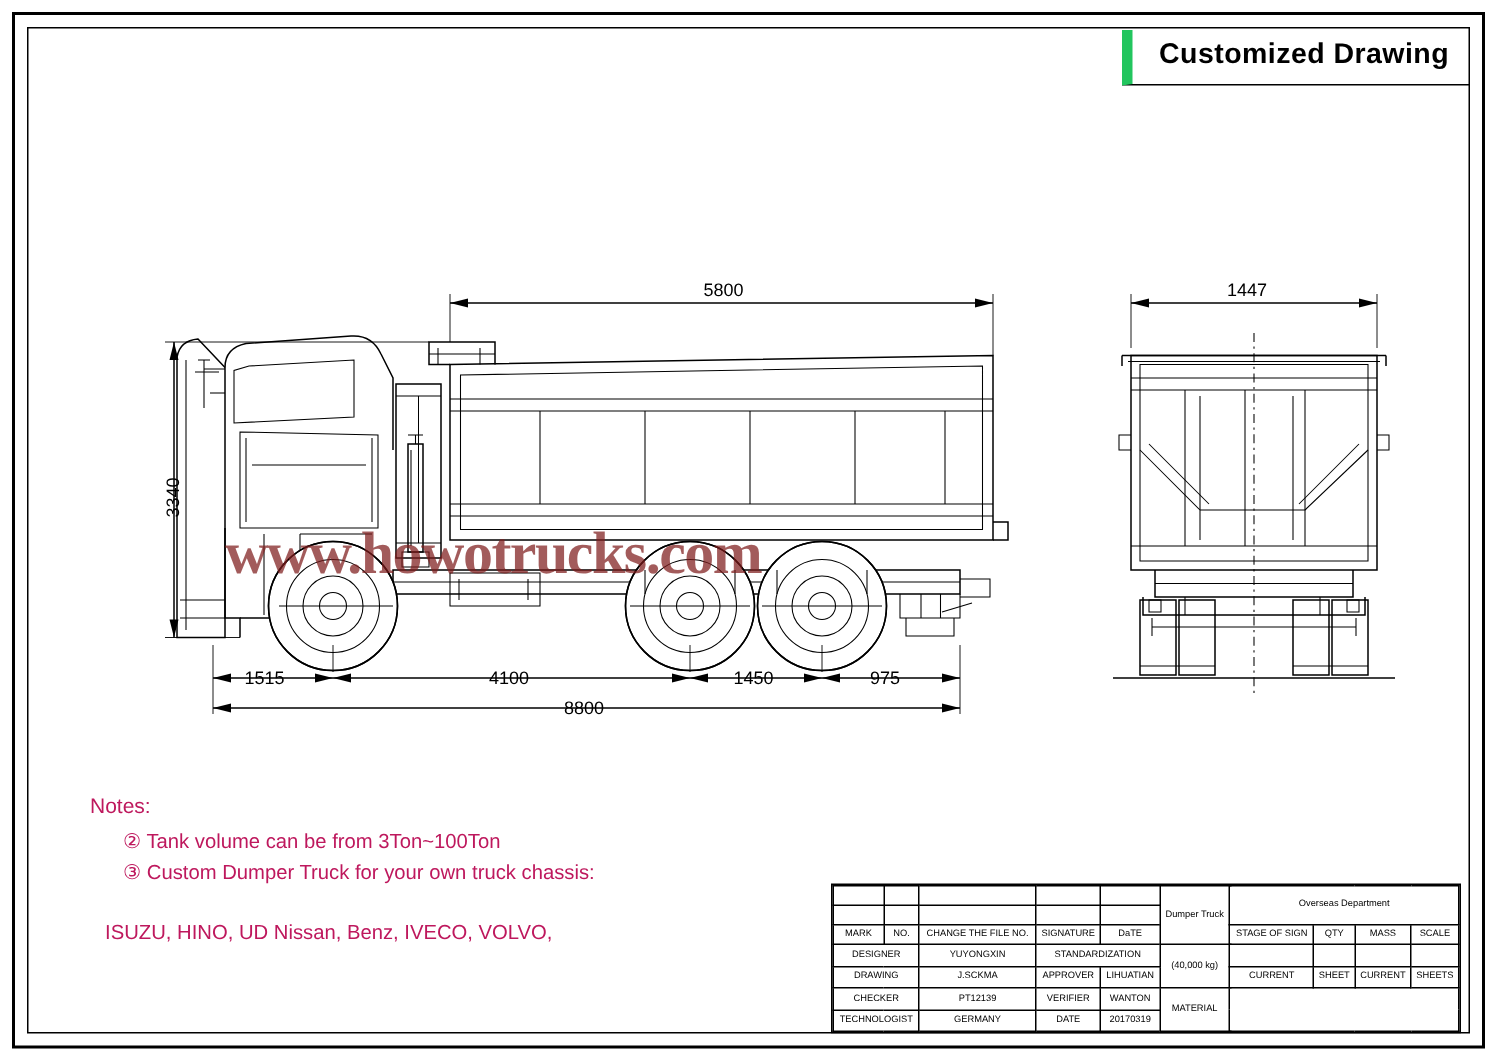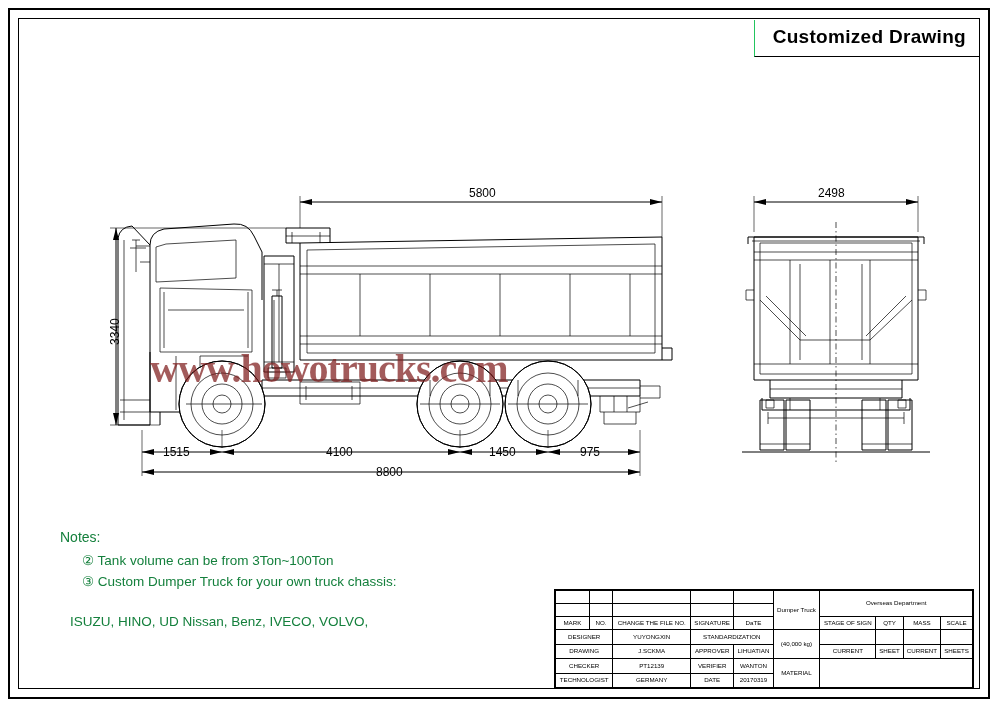--- a/index.html
+++ b/index.html
@@ -1,25 +1,25 @@
 <!DOCTYPE html>
 <html><head>
 <meta charset="utf-8">
 <style>
   html,body{margin:0;padding:0;background:#fff;}
   body{width:1000px;height:709px;font-family:"Liberation Sans",sans-serif;overflow:hidden;}
   .sheet{position:relative;width:1000px;height:709px;background:#fff;}
   .outer-border{position:absolute;left:8px;top:8px;width:982px;height:691px;border:2px solid #000;box-sizing:border-box;}
   .inner-border{position:absolute;left:18px;top:18px;width:962px;height:671px;border:1px solid #000;box-sizing:border-box;}
 
-  .title-box{position:absolute;right:20px;top:20px;padding:6px 14px 8px 18px;border-left:1px solid #22c55e;border-bottom:1px solid #000;}
+  .title-box{position:absolute;right:20px;top:20px;padding:6px 14px 8px 18px;border-left:7px solid #22c55e;border-bottom:1px solid #000;}
   .title-box .t{font-size:19px;font-weight:bold;color:#000;letter-spacing:.3px;}
 
   
-  .notes{position:absolute;left:60px;top:527px;font-size:13.5px;color:#15803d;line-height:1.55;}
+  .notes{position:absolute;left:60px;top:527px;font-size:13.5px;color:#be185d;line-height:1.55;}
   .notes .hd{font-size:14px;margin-bottom:2px;}
   .notes .ln{padding-left:22px;}
   .notes .ln2{padding-left:10px;margin-top:19px;}
 
   
   .wm{position:absolute;left:150px;top:345px;width:520px;pointer-events:none;}
   .wm .l1{font-size:40px;font-weight:bold;color:#7f1d1d;opacity:.72;font-family:"Liberation Serif",serif;letter-spacing:-1px;white-space:nowrap;}
   .wm .l2{font-size:24px;font-weight:bold;color:#e8222a;opacity:.8;white-space:nowrap;margin-top:-2px;}
 
   
@@ -195,21 +195,21 @@
     </g>
   </svg>
 
   <div class="dimtxt" style="left:469px;top:186px;">5800</div>
   <div class="dimtxt rot" style="left:108px;top:345px;">3340</div>
   <div class="dimtxt" style="left:163px;top:445px;">1515</div>
   <div class="dimtxt" style="left:326px;top:445px;">4100</div>
   <div class="dimtxt" style="left:489px;top:445px;">1450</div>
   <div class="dimtxt" style="left:580px;top:445px;text-align:center;">975</div>
   <div class="dimtxt" style="left:376px;top:465px;">8800</div>
-  <div class="dimtxt" style="left:818px;top:186px;">2498</div>
+  <div class="dimtxt" style="left:818px;top:186px;">1447</div>
 
   <div class="wm">
     <div class="l1">www.howotrucks.com</div>
   </div>
 
   <div class="notes">
     <div class="hd">Notes:</div>
     <div class="ln">② Tank volume can be from 3Ton~100Ton</div>
     <div class="ln">③ Custom Dumper Truck for your own truck chassis:</div>
     <div class="ln2">ISUZU, HINO, UD Nissan, Benz, IVECO, VOLVO,</div>

